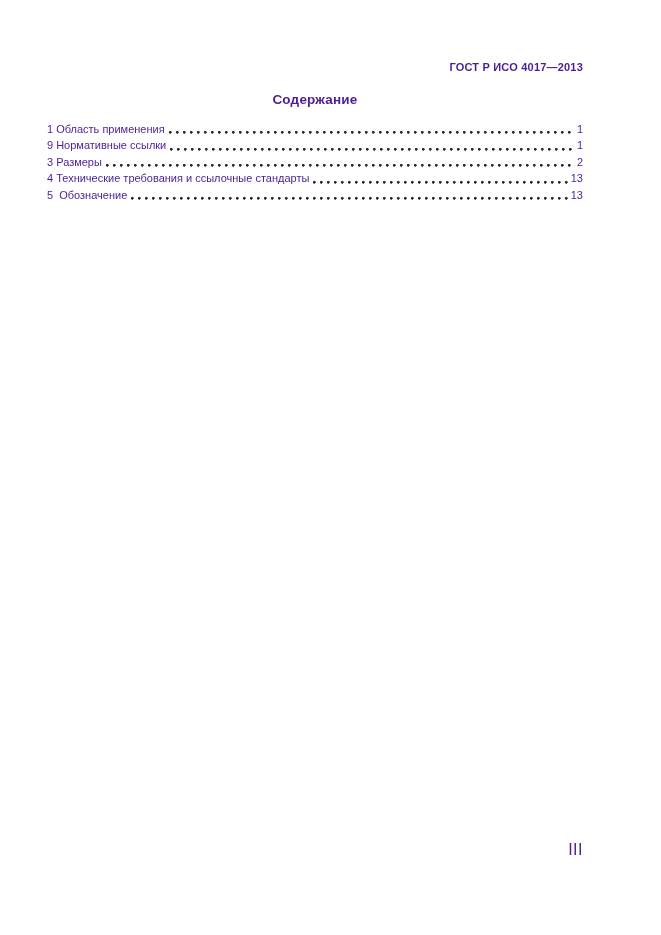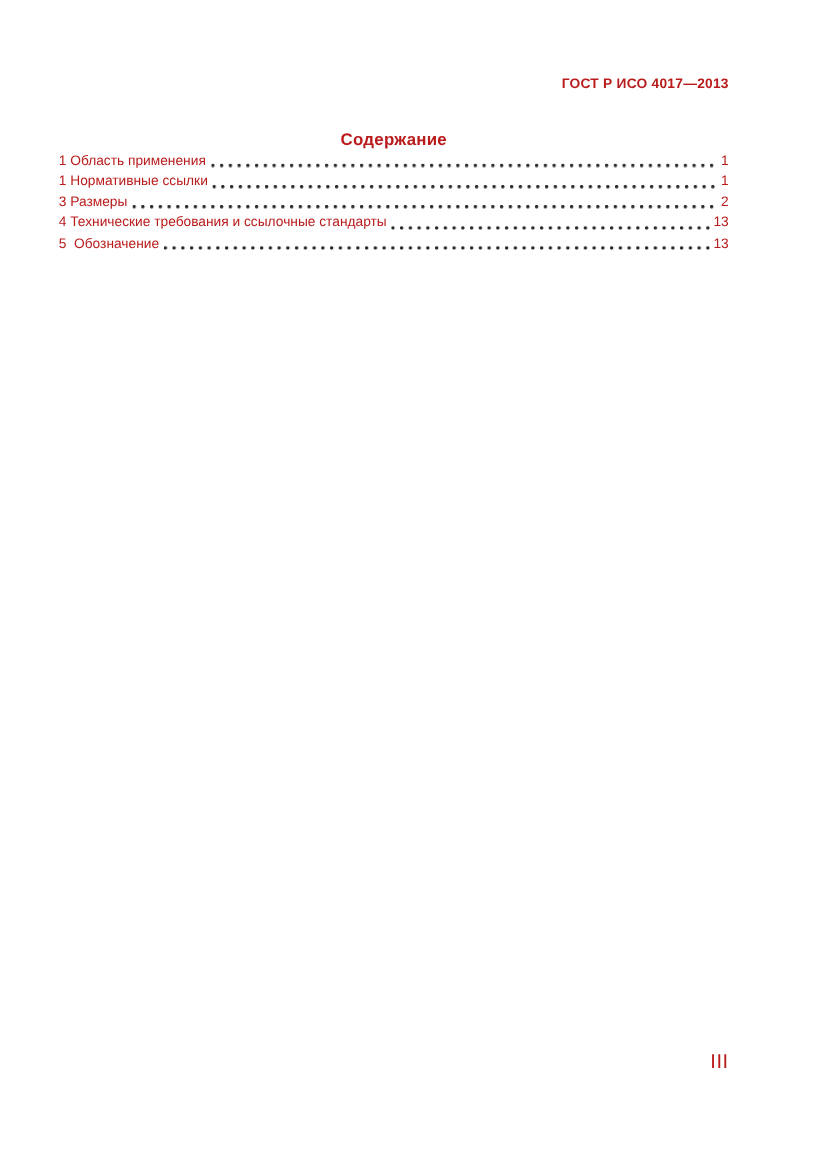--- a/index.html
+++ b/index.html
@@ -6,37 +6,37 @@
     margin: 0;
     padding: 0;
     background: #ffffff;
   }
   .page {
     position: relative;
     width: 661px;
     height: 935px;
     background: #ffffff;
     font-family: "Liberation Sans", sans-serif;
-    color: #b91c1c;
+    color: #4c1d95;
     overflow: hidden;
   }
   .content {
     position: absolute;
     left: 47px;
     width: 536px;
   }
   .doc-header {
     top: 61px;
     text-align: right;
     font-size: 11px;
     font-weight: bold;
     letter-spacing: 0.2px;
   }
   .doc-title {
-    top: 104px;
+    top: 92px;
     text-align: center;
     font-size: 13.5px;
     font-weight: bold;
     letter-spacing: 0.2px;
   }
   .toc {
     top: 121px;
     font-size: 11px;
   }
   .toc-line {
@@ -81,21 +81,21 @@
 
   <div class="content toc">
 
     <div class="toc-line">
       <span class="lbl">1 Область применения</span>
       <span class="leader"></span>
       <span class="pg">1</span>
     </div>
 
     <div class="toc-line">
-      <span class="lbl">1 Нормативные ссылки</span>
+      <span class="lbl">9 Нормативные ссылки</span>
       <span class="leader"></span>
       <span class="pg">1</span>
     </div>
 
     <div class="toc-line">
       <span class="lbl">3 Размеры</span>
       <span class="leader"></span>
       <span class="pg">2</span>
     </div>
 

